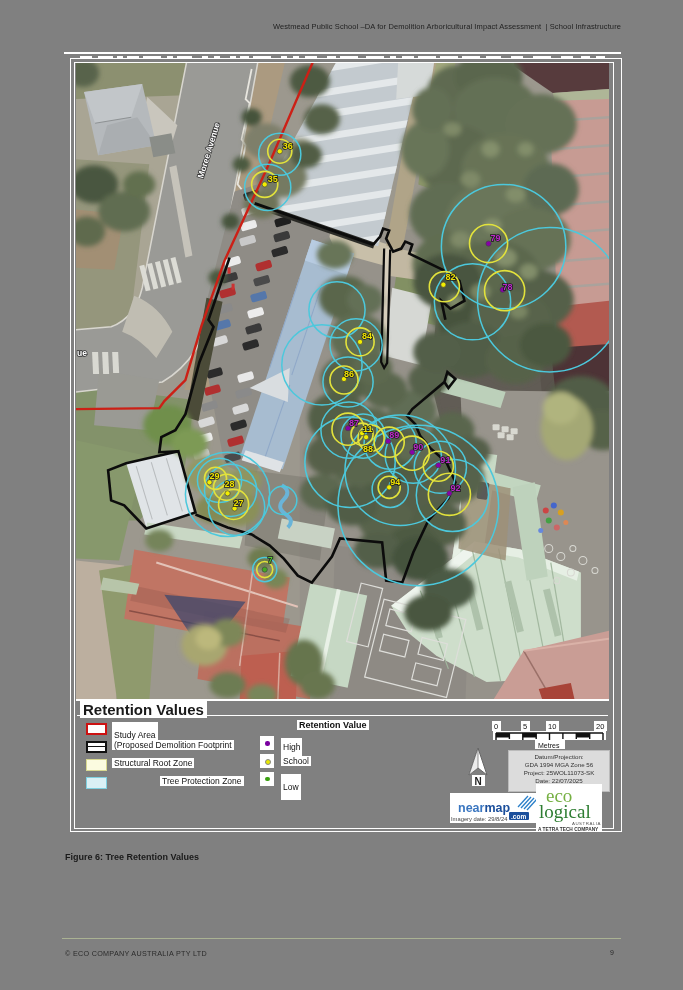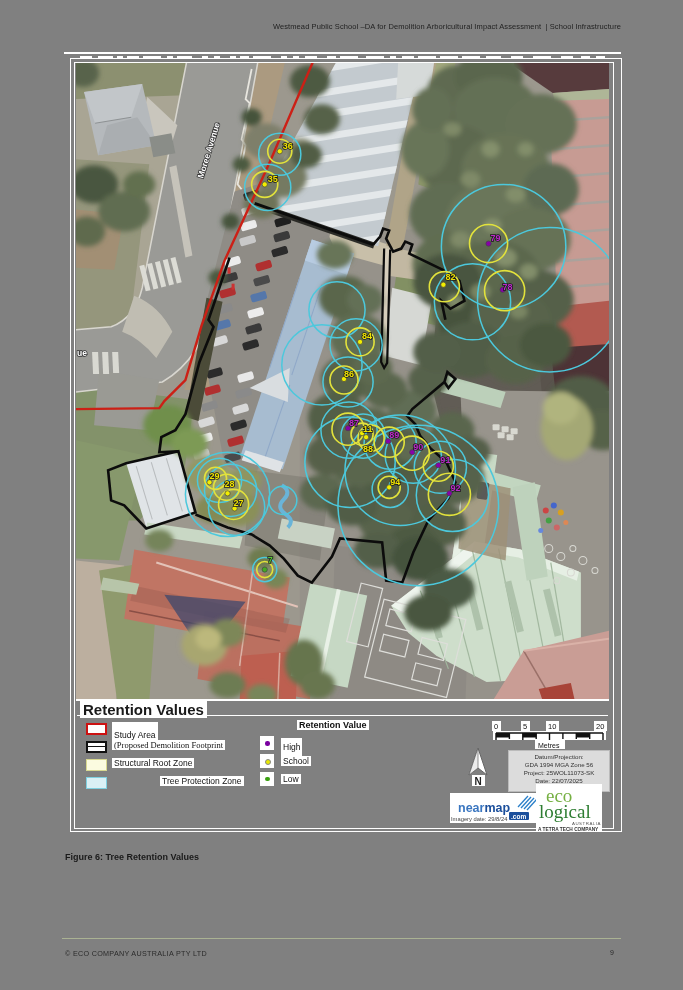--- a/index.html
+++ b/index.html
@@ -596,21 +596,21 @@
 
 <div class="abs" style="left:77px;top:715px;width:531px;height:1px;background:#ffffff;"></div>
 
 <div class="abs" style="left:86px;top:723px;width:17px;height:8px;background:#ffffff;border:2px solid #cc1111;"></div>
 
 <div class="abs" style="left:112px;top:722px;font-size:8.5px;color:#111;background:#fff;padding:8px 2px;">Study Area</div>
 
 <div class="abs" style="left:86px;top:741px;width:17px;height:8px;background:#ffffff;border:2px solid #111;"></div>
 <div class="abs" style="left:88px;top:745.5px;width:17px;height:1.5px;background:#111;"></div>
 
-<div class="abs" style="left:112px;top:740px;font-size:8.5px;color:#111;background:#fff;padding:0 2px;font-family:Liberation Serif, serif;">(Proposed Demolition Footprint</div>
+<div class="abs" style="left:112px;top:740px;font-size:8.5px;color:#111;background:#fff;padding:0 2px;">(Proposed Demolition Footprint</div>
 
 <div class="abs" style="left:86px;top:759px;width:19px;height:10px;background:#fbfbe0;border:1px solid #d8d890;"></div>
 
 <div class="abs" style="left:112px;top:758px;font-size:8.5px;color:#111;background:#fff;padding:0 2px;">Structural Root Zone</div>
 
 <div class="abs" style="left:86px;top:777px;width:19px;height:10px;background:#daf0f5;border:1px solid #7fd0e0;"></div>
 
 <div class="abs" style="left:112px;top:776px;font-size:8.5px;color:#111;background:#fff;padding:0 2px;margin-left:48px;">Tree Protection Zone</div>
 
 <div class="abs" style="left:253px;top:720px;font-size:9px;font-weight:bold;color:#111;background:#fff;padding:0 2px;margin-left:44px;">Retention Value</div>
@@ -621,21 +621,21 @@
 <div class="abs" style="left:281px;top:738px;font-size:8.5px;color:#111;background:#fff;padding:4px 2px;">High</div>
 
 <div class="abs" style="left:260px;top:754px;width:14px;height:14px;background:#fff;"></div>
 <div class="abs" style="left:264.5px;top:758.5px;width:4.5px;height:4.5px;border-radius:50%;background:#e8e800;border:0.8px solid #888;"></div>
 
 <div class="abs" style="left:281px;top:756px;font-size:8.5px;color:#111;background:#fff;padding:0 2px;">School</div>
 
 <div class="abs" style="left:260px;top:772px;width:14px;height:14px;background:#fff;"></div>
 <div class="abs" style="left:265px;top:776.5px;width:4.5px;height:4.5px;border-radius:50%;background:#3aa010;"></div>
 
-<div class="abs" style="left:281px;top:774px;font-size:8.5px;color:#111;background:#fff;padding:0 2px;">Low</div>
+<div class="abs" style="left:281px;top:774px;font-size:8.5px;color:#111;background:#fff;padding:8px 2px;">Low</div>
 
 <div class="abs" style="left:490px;top:720px;width:122px;height:30px;">
 <svg width="122" height="30" xmlns="http://www.w3.org/2000/svg">
   <g font-family="Liberation Sans,sans-serif" font-size="7.5" fill="#111">
     <rect x="2" y="1" width="9" height="10" fill="#fff"></rect>
         <text x="4" y="9">0</text>
     <rect x="31" y="1" width="9" height="10" fill="#fff"></rect>
         <text x="33" y="9">5</text>
     <rect x="56" y="1" width="13" height="10" fill="#fff"></rect>
         <text x="58" y="9">10</text>

